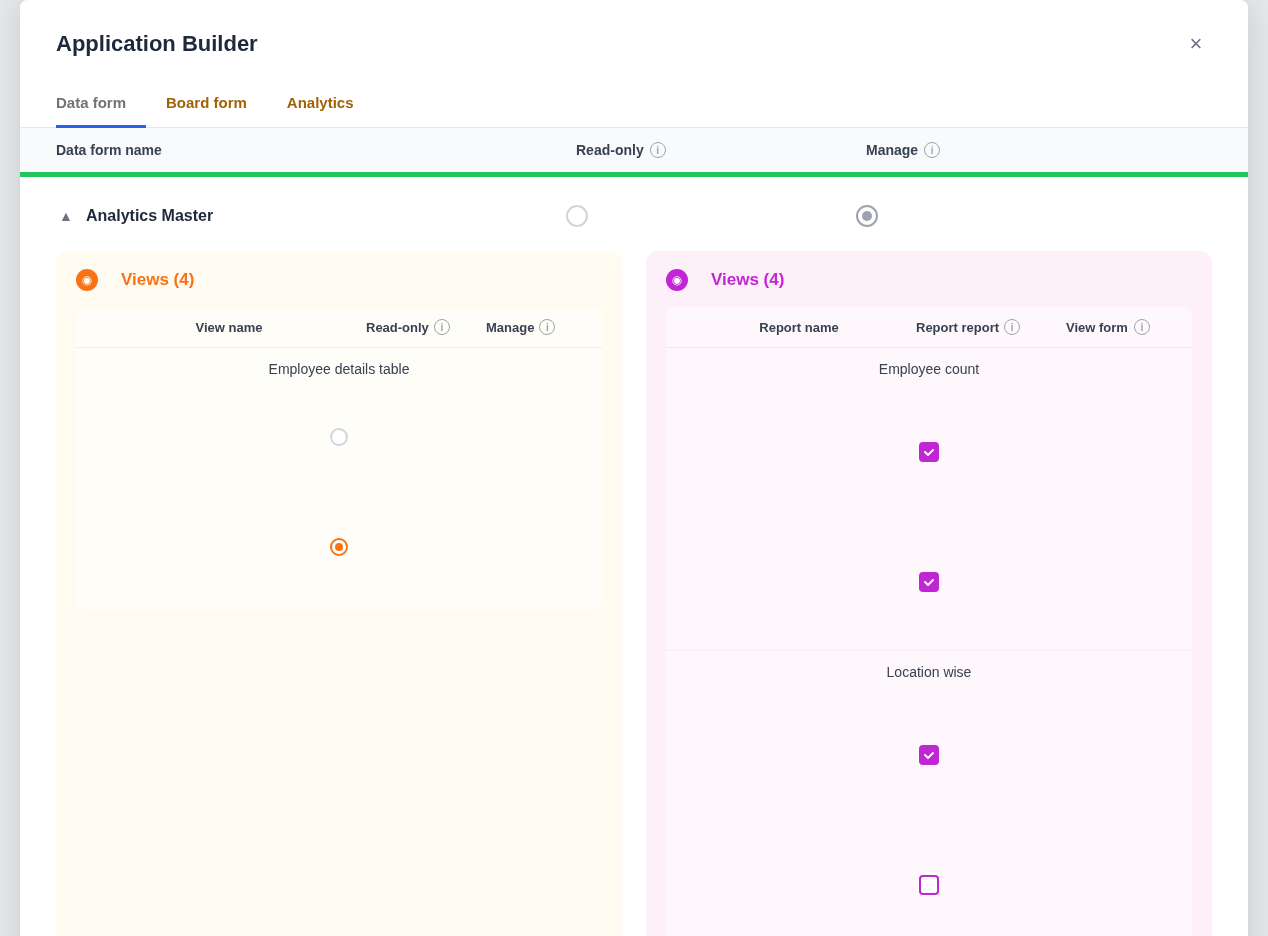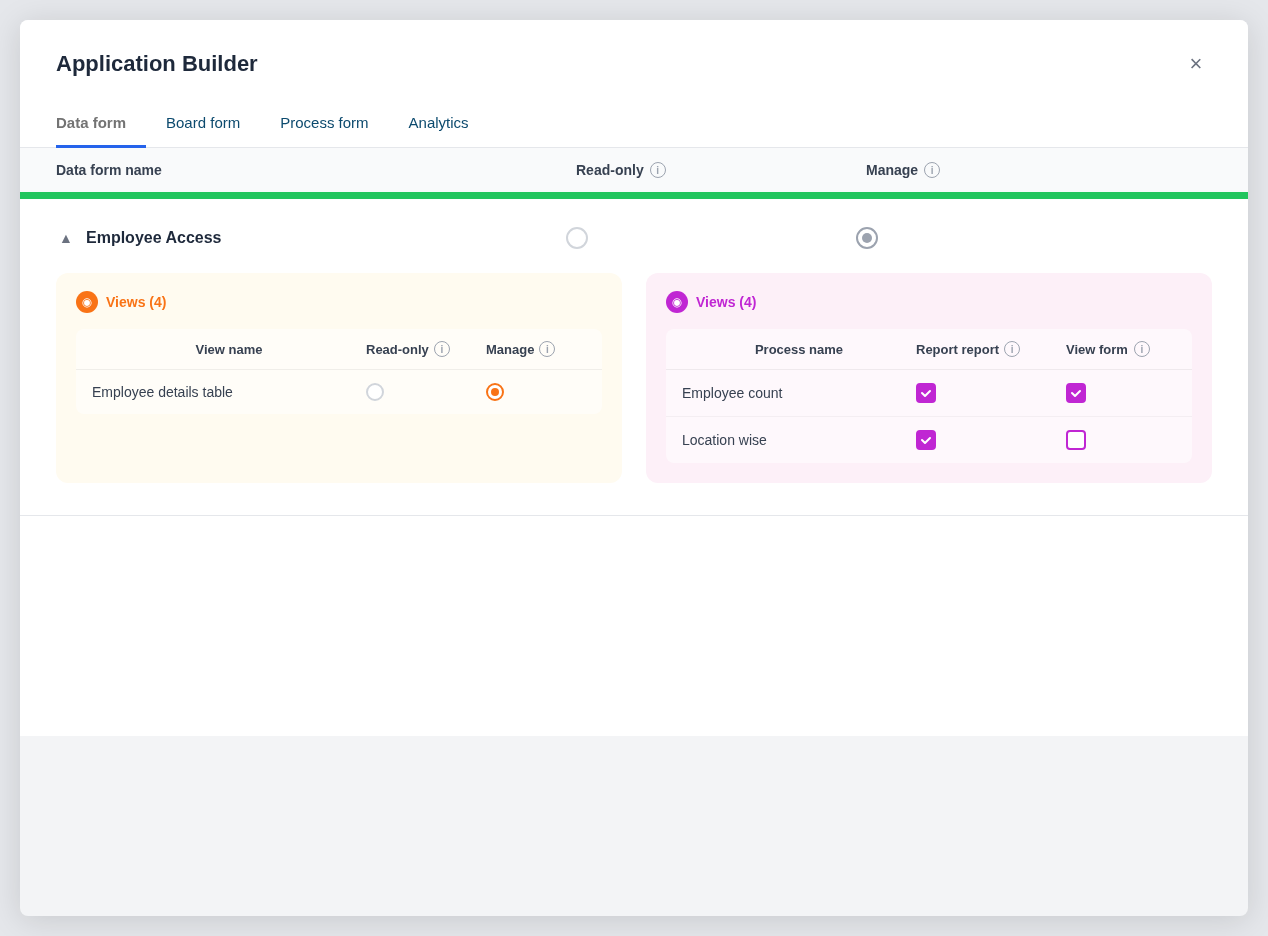--- a/index.html
+++ b/index.html
@@ -59,47 +59,48 @@
 
     
     .tabs {
       display: flex;
       gap: 0;
     }
 
     .tab {
       padding: 10px 20px 14px 20px;
       font-size: 15px;
-      color: #0c4a6e;
+      color: #a16207;
       cursor: pointer;
       border-bottom: 3px solid transparent;
       margin-bottom: -1px;
       white-space: nowrap;
       background: none;
       border-top: none;
       border-left: none;
       border-right: none;
       font-family: inherit;
+      font-weight: bold;
     }
 
     .tab.active {
       color: #737373;
       border-bottom: 3px solid #2563eb;
       font-weight: 600;
     }
 
     .tab:first-child { padding-left: 0; }
 
     
     .table-header {
       background: #f9fafb;
       display: flex;
       align-items: center;
       padding: 14px 36px;
-      border-bottom: 7px solid #22c55e;
+      border-bottom: 5px solid #22c55e;
     }
 
     .col-name {
       flex: 0 0 520px;
       font-size: 14px;
       font-weight: 600;
       color: #374151;
     }
 
     .col-readonly {
@@ -247,22 +248,23 @@
       background: #f97316;
       color: #fff;
     }
 
     .panel-icon-purple {
       background: #c026d3;
       color: #fff;
     }
 
     .panel-title {
-      font-size: 14px;
-      font-weight: 600;
+      font-size: 17px;
+      font-weight: 600;
+      margin-left: 15px;
     }
 
     .panel-title-orange { color: #f97316; }
     .panel-title-purple { color: #c026d3; }
 
     
     .inner-table {
       background: rgba(255,255,255,0.55);
       border-radius: 8px;
       overflow: hidden;
@@ -321,20 +323,21 @@
       display: flex;
       align-items: center;
       gap: 6px;
     }
 
     .inner-table-row {
       display: flex;
       align-items: center;
       padding: 13px 16px;
       border-bottom: 1px solid rgba(0,0,0,0.04);
+      flex-direction: column;
     }
 
     .inner-table-row:last-child { border-bottom: none; }
 
     .inner-row-name {
       flex: 1;
       font-size: 14px;
       color: #374151;
     }
 
@@ -430,42 +433,41 @@
 
   <div class="modal-header">
     <div class="modal-title-row">
       <span class="modal-title">Application Builder</span>
       <button class="close-btn">×</button>
     </div>
 
     <div class="tabs">
       <button class="tab active">Data form</button>
       <button class="tab">Board form</button>
-      <button class="tab">Process form</button>
       <button class="tab">Analytics</button>
     </div>
   </div>
 
   <div class="table-header">
     <div class="col-name">Data form name</div>
     <div class="col-readonly">
       <span>Read-only</span>
       <span class="info-icon">i</span>
     </div>
     <div class="col-manage">
       <span>Manage</span>
       <span class="info-icon">i</span>
     </div>
   </div>
 
   <div class="main-content">
 
     <div class="employee-master-row">
       <div class="collapse-icon">▲</div>
-      <div class="employee-name">Employee Access</div>
+      <div class="employee-name">Analytics Master</div>
       <div class="radio-cell">
         <div class="radio-empty"></div>
       </div>
       <div class="radio-cell">
         <div class="radio-selected"></div>
       </div>
     </div>
 
     <div class="views-panels">
 
@@ -502,21 +504,21 @@
       </div>
 
       <div class="panel-right">
         <div class="panel-header">
           <div class="panel-icon panel-icon-purple">◉</div>
           <span class="panel-title panel-title-purple">Views (4)</span>
         </div>
 
         <div class="inner-table">
           <div class="inner-table-header">
-            <div class="inner-col-name">Process name</div>
+            <div class="inner-col-name">Report name</div>
             <div class="inner-col-access">
               <span>Report report</span>
               <span class="info-icon">i</span>
             </div>
             <div class="inner-col-viewform">
               <span>View form</span>
               <span class="info-icon">i</span>
             </div>
           </div>
 

